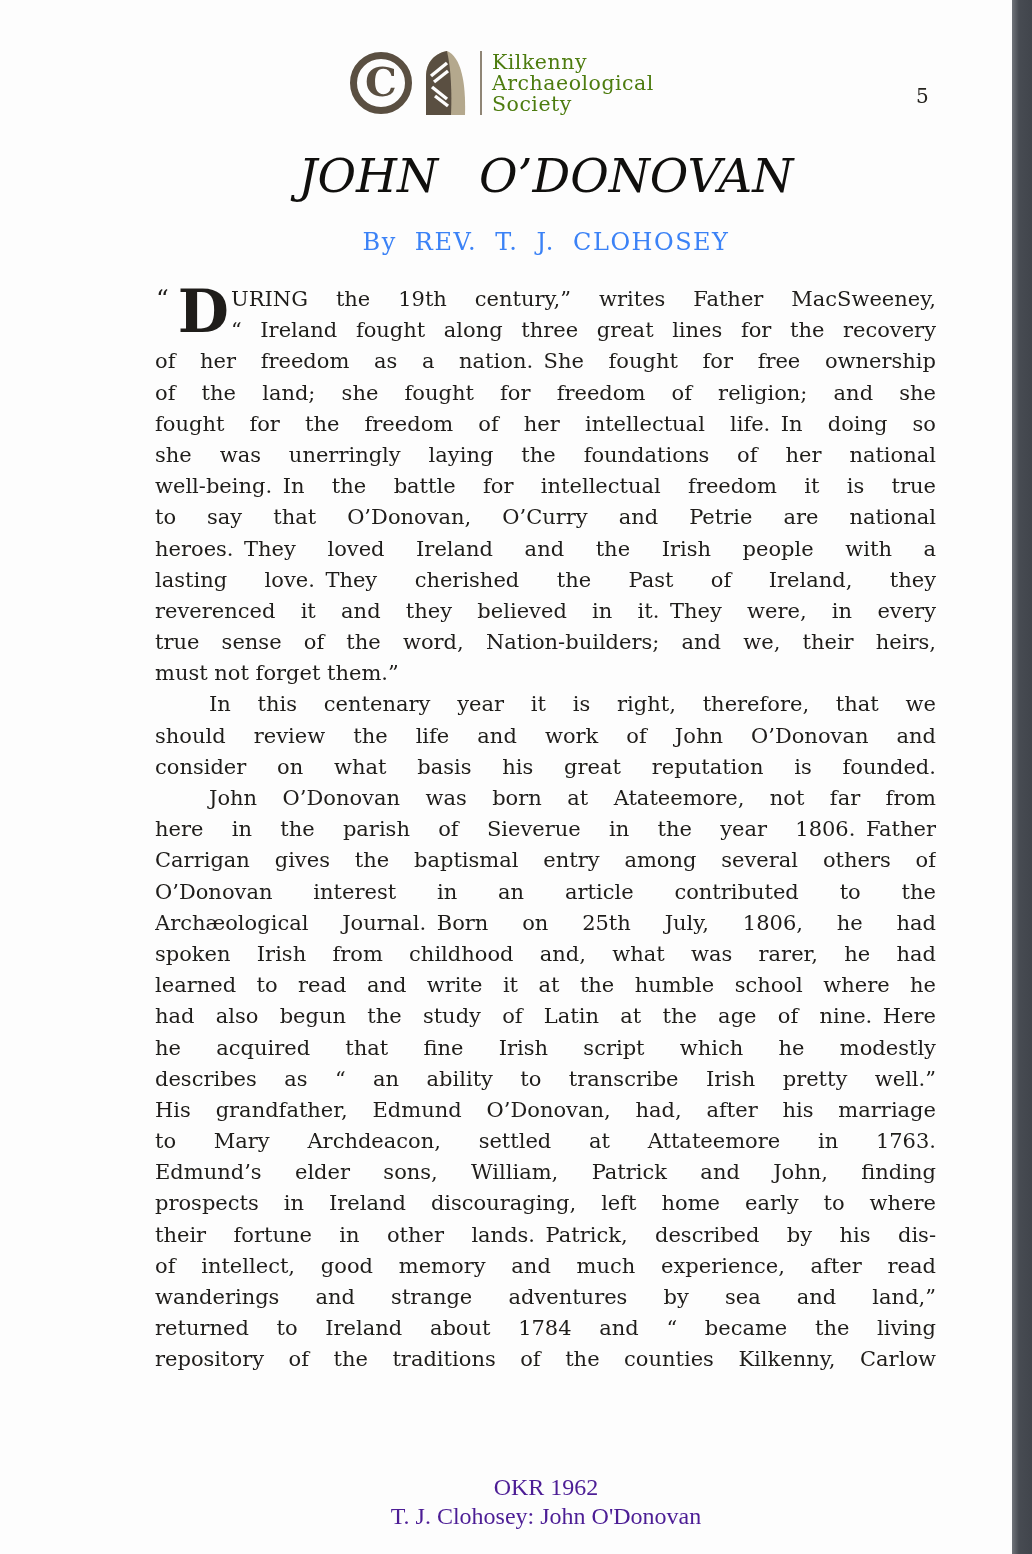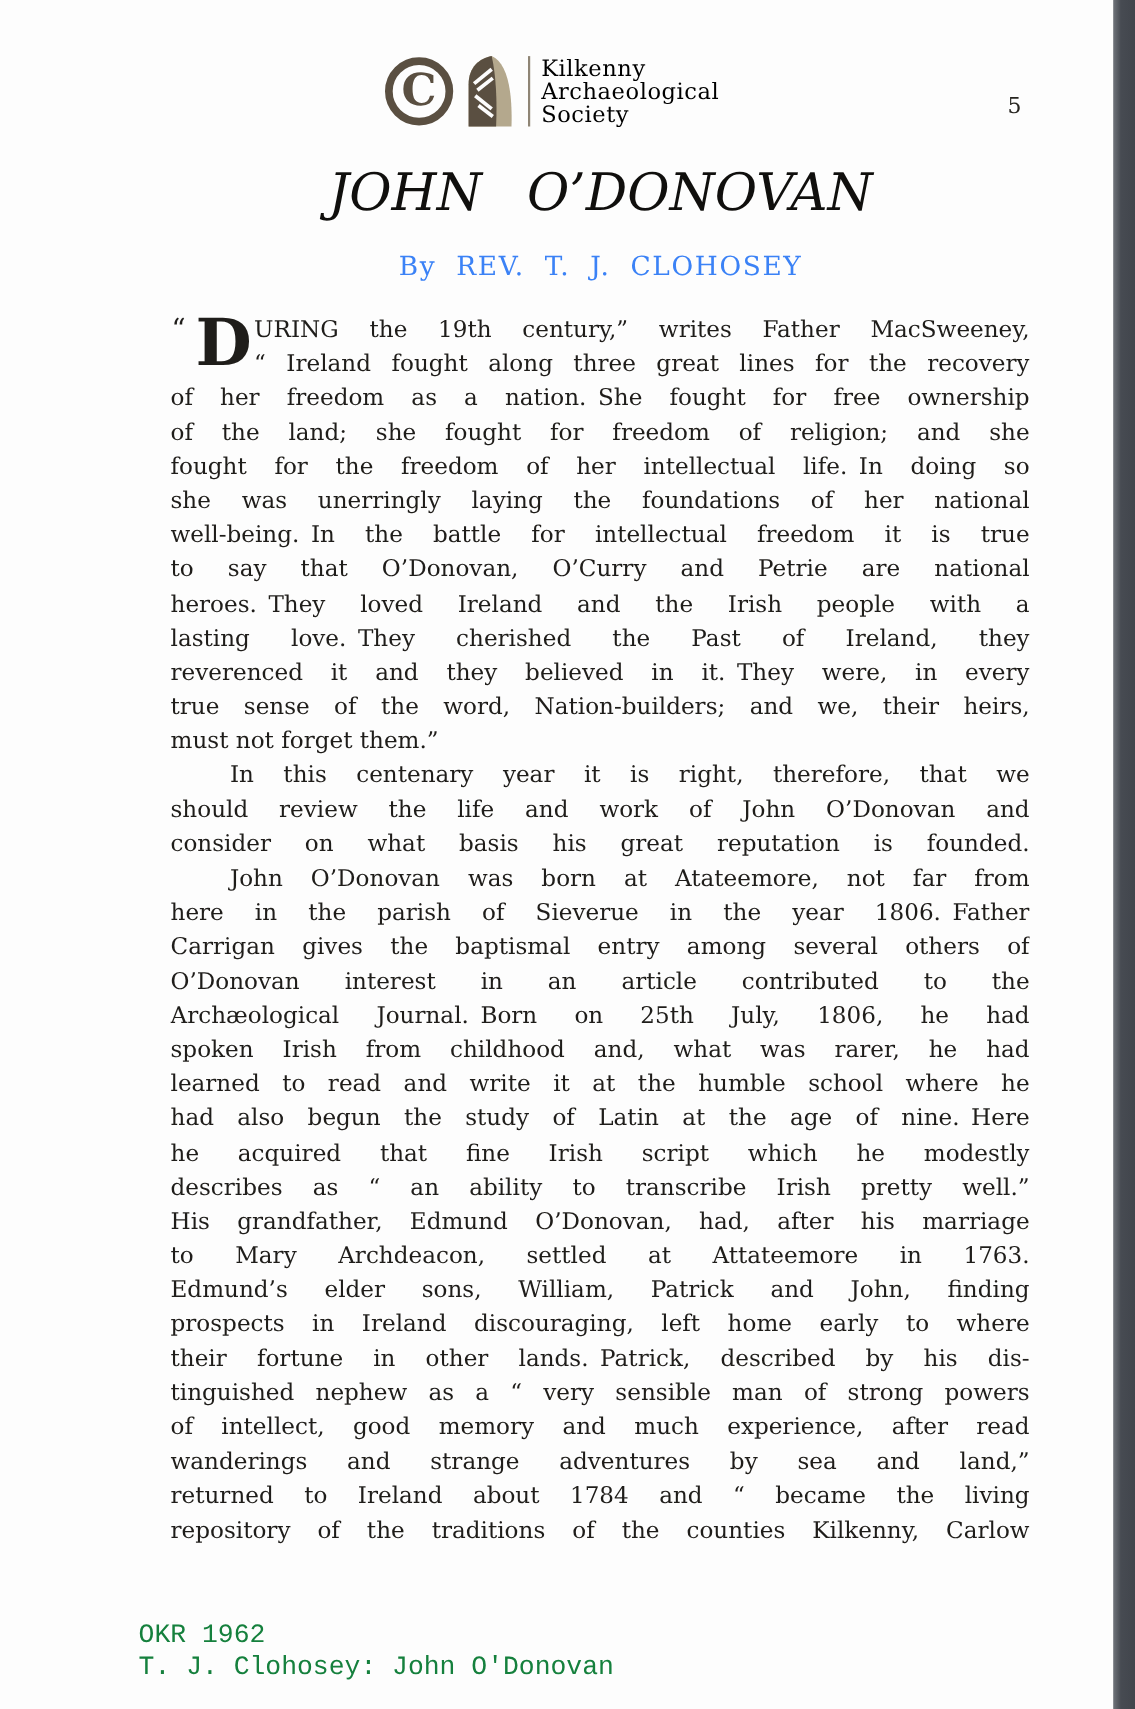--- a/index.html
+++ b/index.html
@@ -30,21 +30,21 @@
   #logo-circle .c-letter {
     font-size: 40px; font-weight: bold; color: #5a4f41;
     line-height: 1; margin-top: -3px;
   }
   #logo-stone { margin-left: 7px; }
   #logo-divider {
     width: 2px; height: 64px; background: #8f8575;
     margin: 0 10px 0 9px;
   }
   #logo-text {
-    font-size: 20.5px; line-height: 21px; color: #000000;
+    font-size: 20.5px; line-height: 21px; color: #4d7c0f;
     letter-spacing: 0.5px;
   }
   #page-number {
     position: absolute; left: 916px; top: 84px;
     font-size: 20px; color: #26241f;
   }
   
   #article-title {
     position: absolute; left: 126px; top: 148px; width: 840px;
     text-align: center;
@@ -75,23 +75,23 @@
     display: flex; align-items: flex-start;
   }
   #dropcap .dcq { font-size: 25px; line-height: 30px; margin: 0 9px 0 1px; }
   #dropcap .dcl {
     font-size: 59px; font-weight: bold; line-height: 56px;
     letter-spacing: 0;
   }
   
   #footer {
     position: absolute; left: 126px; top: 1473px; width: 840px;
-    text-align: left;
-    font-family: Liberation Mono, monospace;
-    font-size: 24px; line-height: 29px; color: #15803d;
+    text-align: center;
+    font-family: Liberation Serif, serif;
+    font-size: 24px; line-height: 29px; color: #4c1d95;
   }
 </style>
 </head>
 <body>
 
 <div id="page">
 
   <div id="edge-band"></div>
 
   <div id="logo-row">
@@ -148,21 +148,20 @@
     <div class="line j">spoken Irish from childhood and, what was rarer, he had</div>
     <div class="line j">learned to read and write it at the humble school where he</div>
     <div class="line j">had also begun the study of Latin at the age of nine. Here</div>
     <div class="line j">he acquired that fine Irish script which he modestly</div>
     <div class="line j">describes as “ an ability to transcribe Irish pretty well.”</div>
     <div class="line j">His grandfather, Edmund O’Donovan, had, after his marriage</div>
     <div class="line j">to Mary Archdeacon, settled at Attateemore in 1763.</div>
     <div class="line j">Edmund’s elder sons, William, Patrick and John, finding</div>
     <div class="line j">prospects in Ireland discouraging, left home early to where</div>
     <div class="line j">their fortune in other lands. Patrick, described by his dis-</div>
-    <div class="line j">tinguished nephew as a “ very sensible man of strong powers</div>
     <div class="line j">of intellect, good memory and much experience, after read</div>
     <div class="line j">wanderings and strange adventures by sea and land,”</div>
     <div class="line j">returned to Ireland about 1784 and “ became the living</div>
     <div class="line j">repository of the traditions of the counties Kilkenny, Carlow</div>
   </div>
 
   <div id="footer">
     <div>OKR 1962</div>
     <div>T. J. Clohosey: John O'Donovan</div>
   </div>

